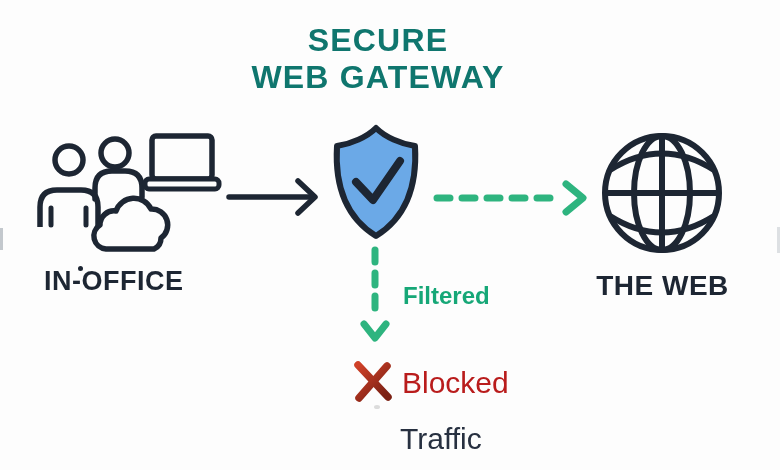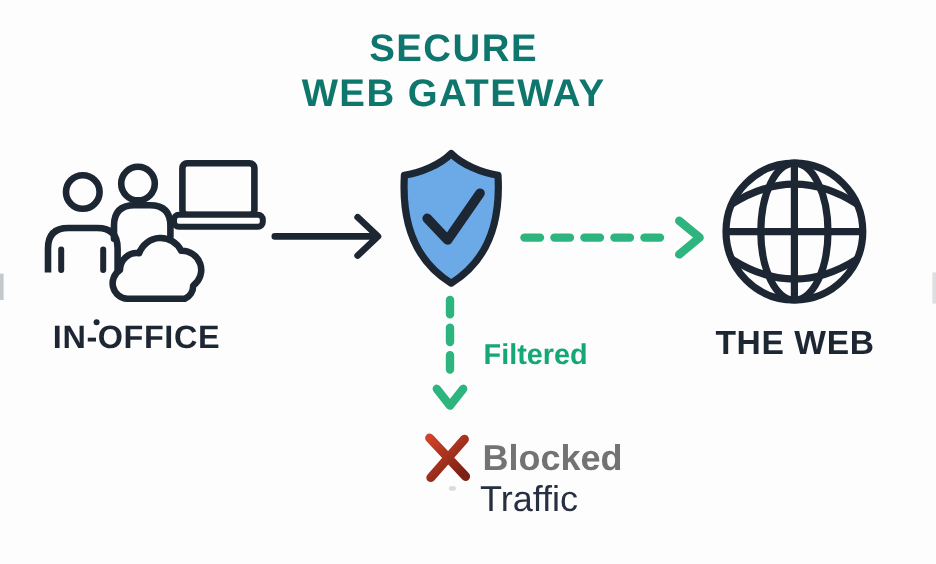--- a/index.html
+++ b/index.html
@@ -7,22 +7,22 @@
     position:relative;width:780px;height:470px;background:#fdfdfd;overflow:hidden;
     font-family:"Liberation Sans","DejaVu Sans",sans-serif;color:#1d2633;
   }
   .abs{position:absolute;}
   .title-block{left:0;top:22px;width:756px;text-align:center;
     font-size:32px;font-weight:700;letter-spacing:1.2px;line-height:37px;color:#0f766e;}
   .node-label{font-size:27px;font-weight:700;letter-spacing:.5px;color:#1d2633;white-space:nowrap;}
   .office-label{left:44px;top:266px;}
   .web-label{left:560px;top:270px;width:205px;text-align:center;font-size:28px;}
   .filtered-label{left:403px;top:282px;font-size:24px;font-weight:700;color:#16a777;}
-  .blocked-label{left:402px;top:366px;font-size:30px;font-weight:700;color:#737373;}
-  .traffic-label{left:400px;top:400px;font-size:30px;font-weight:500;color:#273040;}
+  .blocked-label{left:402px;top:366px;font-size:30px;font-weight:400;color:#b91c1c;}
+  .traffic-label{left:400px;top:422px;font-size:30px;font-weight:500;color:#273040;}
   .hyphen-dot{left:34px;top:0px;width:5px;height:5px;border-radius:50%;background:#1d2633;}
   .edge-tick{background:#c3c8cd;}
   .x-dot{left:374px;top:405px;width:6px;height:4px;border-radius:50%;background:#dcdcdc;}
   svg{display:block;}
 </style>
 </head>
 <body>
 
 <div class="canvas">
 

